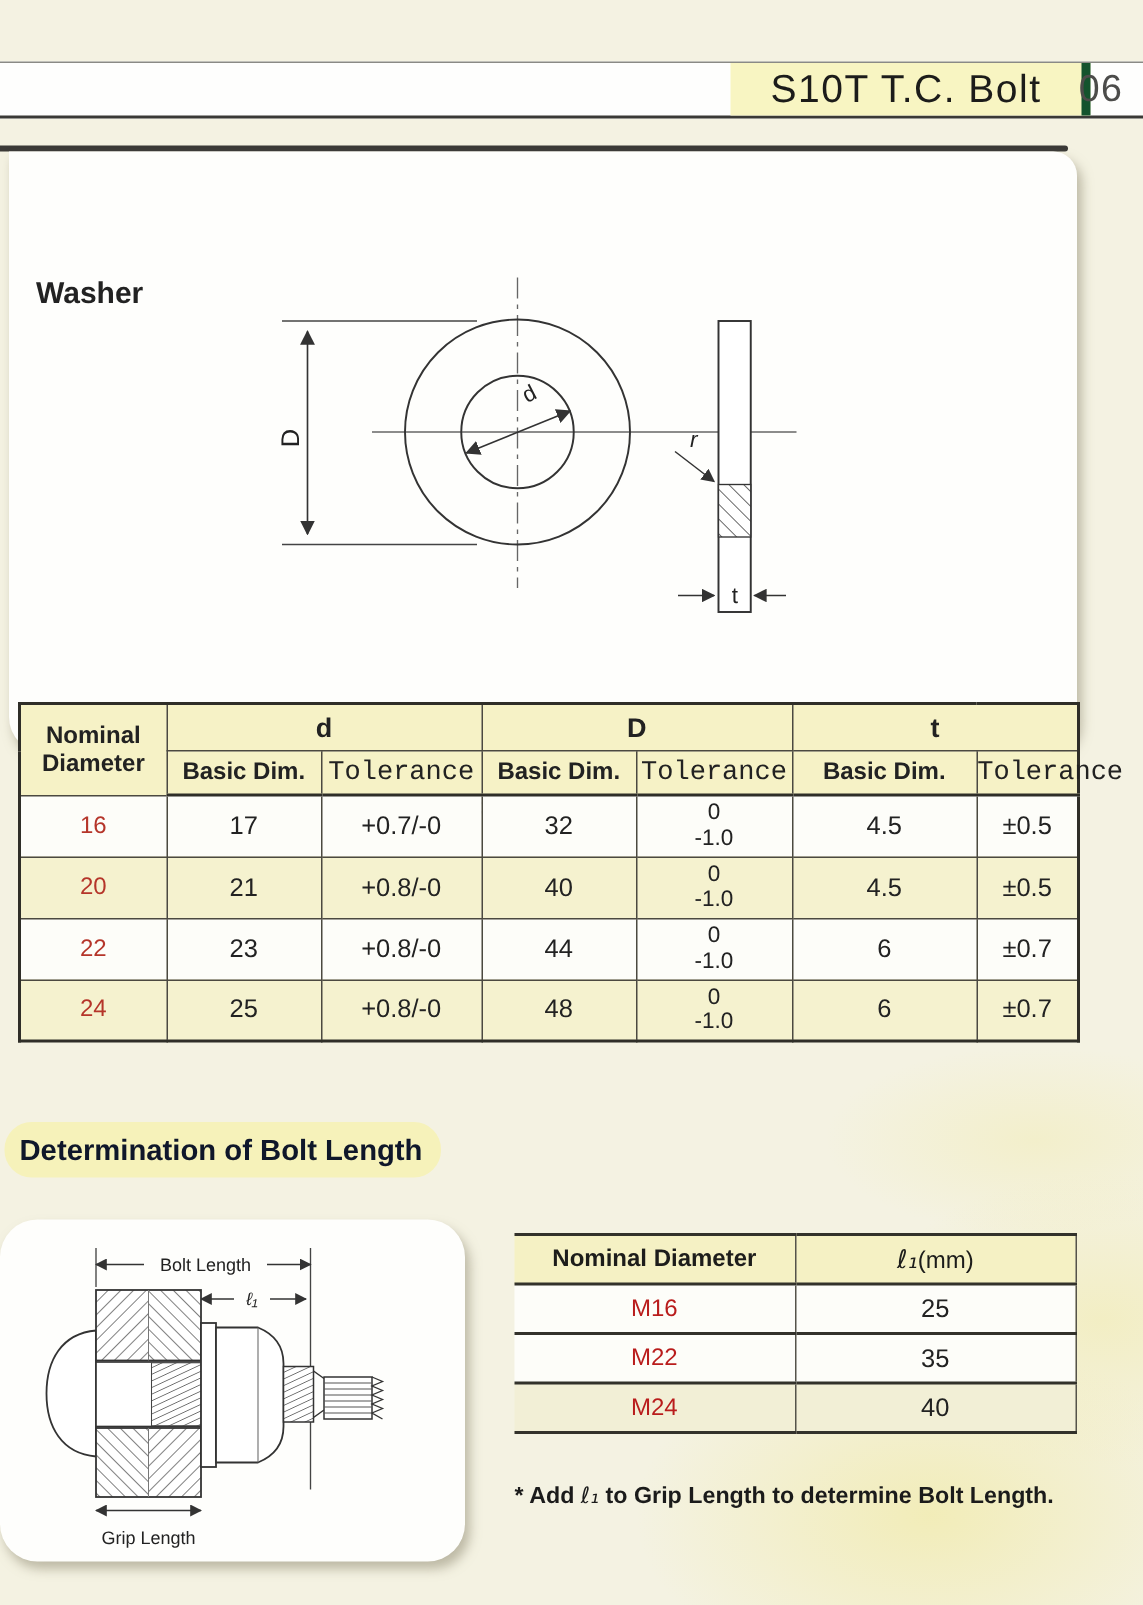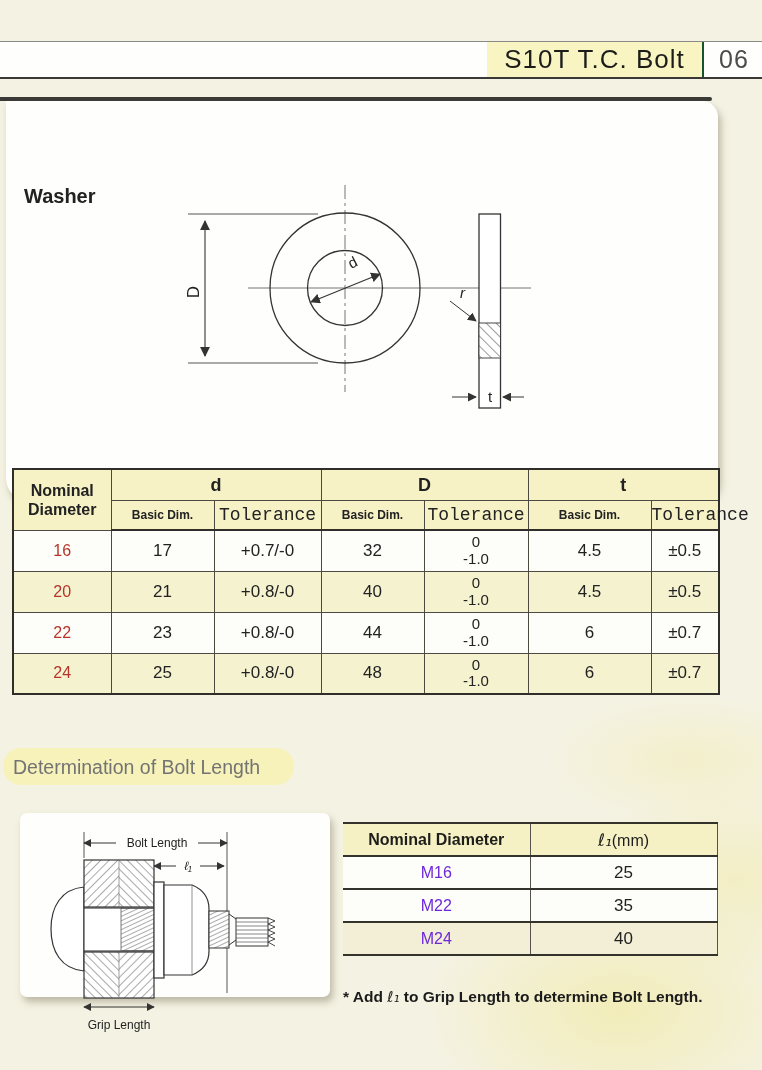--- a/index.html
+++ b/index.html
@@ -18,23 +18,23 @@
 
   
   .header-band{
     left:0;top:41px;width:762px;height:38px;
     background:#fefefd;
     border-top:1px solid #8a8a85;
     border-bottom:2px solid #3a3936;
     box-sizing:border-box;
   }
   .header-title-box{
-    position:absolute;left:487px;top:0;width:217px;height:100%;
+    position:absolute;left:487px;top:0;width:240px;height:100%;
     background:#f8f5c2;
-    border-right:2px solid #14532d;
+    border-right:6px solid #14532d;
     box-sizing:border-box;
     display:flex;align-items:center;justify-content:center;
     font-size:26px;letter-spacing:1px;color:#1c1c1a;font-weight:400;
   }
   .header-page{
     position:absolute;left:704px;top:0;width:60px;height:100%;
     display:flex;align-items:center;justify-content:center;
     font-size:25px;color:#4c4c4a;letter-spacing:1px;
   }
   .header-rule{
@@ -77,55 +77,55 @@
     font-family:"Liberation Sans","DejaVu Sans",sans-serif;
   }
   .dim-table th,.dim-table td{
     border:1px solid #4b4940;text-align:center;vertical-align:middle;
     padding:0;color:#222;
   }
   .dim-table thead th{background:#f6f2c6;}
   .dim-table thead tr:last-child th{border-bottom:2px solid #2f2e28;}
   .dim-table .group-cell{height:30px;font-size:18px;font-weight:bold;}
   .dim-table .nominal-cell{font-size:16px;font-weight:bold;line-height:1.2;}
-  .dim-table .sub-basic{height:28px;font-size:12px;font-weight:bold;}
+  .dim-table .sub-basic{height:28px;font-size:16px;font-weight:bold;}
   .dim-table .sub-tol{height:28px;font-size:18px;font-weight:normal;font-family:Liberation Mono, monospace;}
   .dim-table tbody tr{height:41px;background:#fdfdf9;}
   .dim-table tbody tr.alt{background:#f5f2cf;}
   .dim-table tbody td{font-size:17px;}
   .dim-table td.red{color:#b5352a;font-size:16px;}
   .dim-table .tol2{font-size:15px;line-height:1.1;}
 
   
   .bolt-highlight{
     left:3px;top:748px;width:291px;height:37px;
     background:#f6f2ba;border-radius:18px;
   }
   .bolt-heading{
-    left:13px;top:756px;font-size:19.5px;font-weight:normal;color:#737373;
+    left:13px;top:756px;font-size:19.5px;font-weight:bold;color:#0f172a;
   }
   .bolt-panel{
-    left:20px;top:813px;width:310px;height:184px;border-radius:7px;
+    left:0;top:813px;width:310px;height:228px;border-radius:25px;
   }
 
   table.bolt-table{
     position:absolute;left:343px;top:822px;width:374px;
     border-collapse:collapse;table-layout:fixed;
     border-top:2px solid #33322b;border-bottom:2px solid #33322b;
     border-right:1px solid #55534a;
   }
   .bolt-table th,.bolt-table td{
     text-align:center;vertical-align:middle;padding:0;
     border-top:2px solid #33322b;border-bottom:2px solid #33322b;
   }
   .bolt-table th{height:31px;background:#f5f1c4;font-size:16px;color:#1d1d1b;}
   .bolt-table td{height:31px;font-size:17px;color:#222;background:#fdfdf9;}
   .bolt-table tr.alt td{background:#f2efd6;}
   .bolt-table .divider{border-right:1px solid #55534a;}
-  .bolt-table td.red{color:#6d28d9;font-size:16px;}
+  .bolt-table td.red{color:#b91c1c;font-size:16px;}
   .l1-script{font-style:italic;font-family:"DejaVu Sans",sans-serif;font-weight:normal;font-size:17px;}
   .l1-unit{font-weight:normal;}
 
   .footnote{
     left:343px;top:988px;font-size:15.5px;font-weight:bold;color:#1b1b1b;
   }
   .footnote .l1-script{font-size:15px;}
 
   svg text{font-family:"Liberation Sans","DejaVu Sans",sans-serif;}
 </style>

